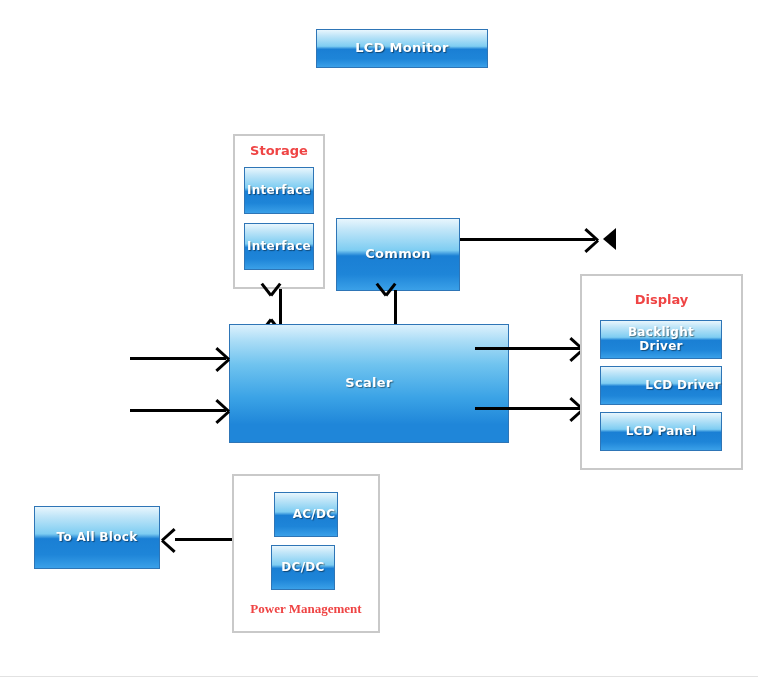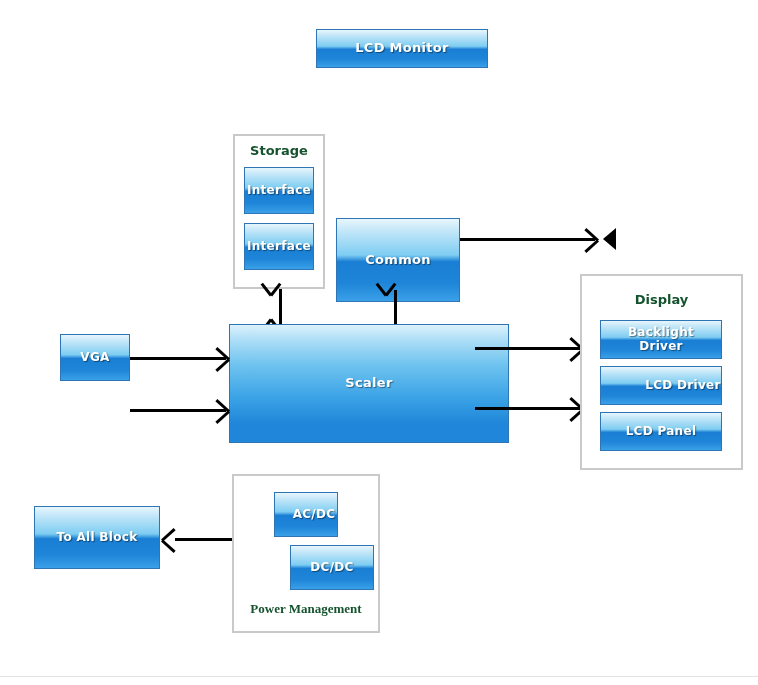--- a/index.html
+++ b/index.html
@@ -50,21 +50,21 @@
     border: 2px solid #c9c9c9;
     background: #ffffff;
   }
   .group-title {
     position: absolute;
     left: 0;
     width: 100%;
     text-align: center;
     font-size: 13px;
     font-weight: bold;
-    color: #14532d;
+    color: #ef4444;
     user-select: none;
   }
 
   
   .line-h {
     position: absolute;
     height: 0;
     border-top: 3px solid #000000;
   }
   .line-v {
@@ -124,21 +124,21 @@
   <div class="group" style="left:233px; top:134px; width:92px; height:155px;">
     <div class="group-title" style="top:7px;">Storage</div>
   </div>
   <div class="blk" style="left:244px; top:167px; width:70px; height:47px; font-size:12px;">
     <span>Interface</span>
   </div>
   <div class="blk" style="left:244px; top:223px; width:70px; height:47px; font-size:12px;">
     <span>Interface</span>
   </div>
 
-  <div class="blk" style="left:336px; top:218px; width:124px; height:84px; font-size:13px;">
+  <div class="blk" style="left:336px; top:218px; width:124px; height:73px; font-size:13px;">
     <span>Common</span>
   </div>
 
   <div class="line-h" style="left:460px; top:238px; width:135px;"></div>
   <div class="chev chev-r" style="left:598px; top:239px;">
       <i></i>
       <i></i>
     </div>
   <div class="tri-left" style="left:603px; top:228px;"></div>
 
@@ -156,23 +156,20 @@
   <div class="chev chev-u" style="left:386px; top:294px;">
       <i></i>
       <i></i>
     </div>
 
   <div class="blk" style="left:229px; top:324px; width:280px; height:119px; font-size:13px;
               background:linear-gradient(to bottom,#dcf1fd 0%,#a9dcf6 14%,#6fc3ef 34%,#3ba3e6 62%,#1f86d9 85%,#1f86d9 100%);">
     <span>Scaler</span>
   </div>
 
-  <div class="blk" style="left:60px; top:334px; width:70px; height:47px; font-size:12px;">
-    <span>VGA</span>
-  </div>
   <div class="line-h" style="left:130px; top:357px; width:96px;"></div>
   <div class="chev chev-r" style="left:229px; top:358px;">
       <i></i>
       <i></i>
     </div>
 
   <div class="line-h" style="left:130px; top:409px; width:96px;"></div>
   <div class="chev chev-r" style="left:229px; top:410px;">
       <i></i>
       <i></i>
@@ -202,21 +199,21 @@
   <div class="blk" style="left:600px; top:412px; width:122px; height:39px; font-size:12px;">
     <span>LCD Panel</span>
   </div>
 
   <div class="group" style="left:232px; top:474px; width:148px; height:159px;font-family:Liberation Serif, serif;">
     <div class="group-title" style="bottom:14px; top:auto;">Power Management</div>
   </div>
   <div class="blk" style="left:274px; top:492px; width:64px; height:45px; font-size:12px;padding-left:16px;">
     <span>AC/DC</span>
   </div>
-  <div class="blk" style="left:290px; top:545px; width:84px; height:45px; font-size:12px;">
+  <div class="blk" style="left:271px; top:545px; width:64px; height:45px; font-size:12px;">
     <span>DC/DC</span>
   </div>
 
   <div class="line-h" style="left:175px; top:538px; width:57px;"></div>
   <div class="chev chev-l" style="left:162px; top:539px;">
       <i></i>
       <i></i>
     </div>
 
   <div class="blk" style="left:34px; top:506px; width:126px; height:63px; font-size:12px;">

